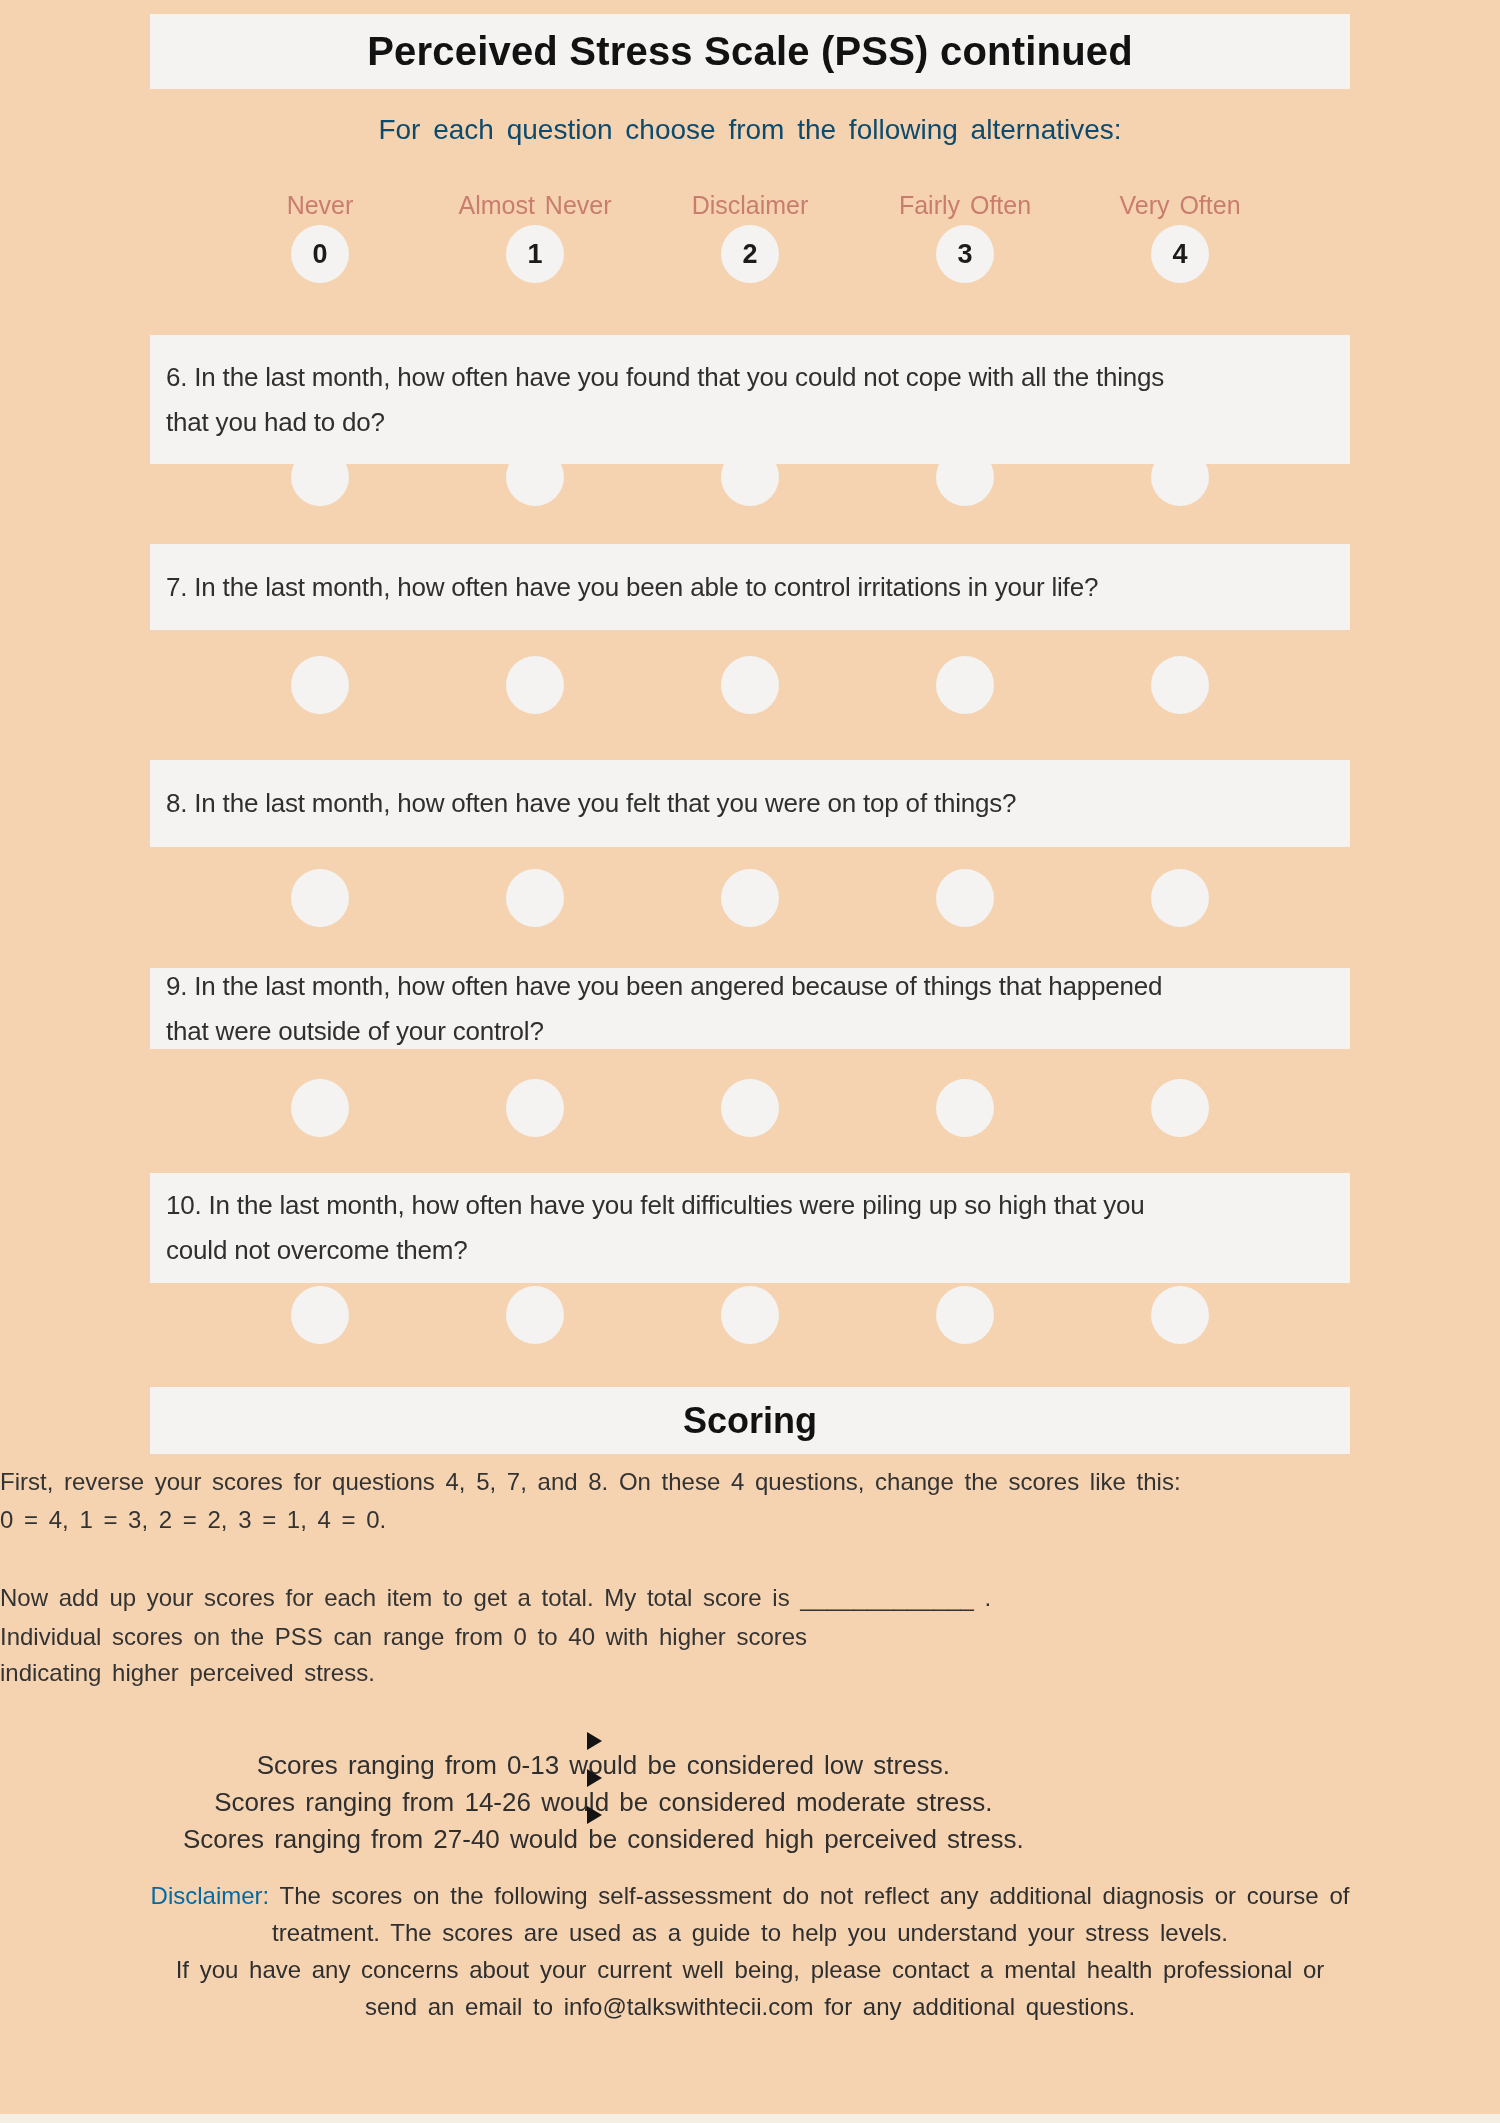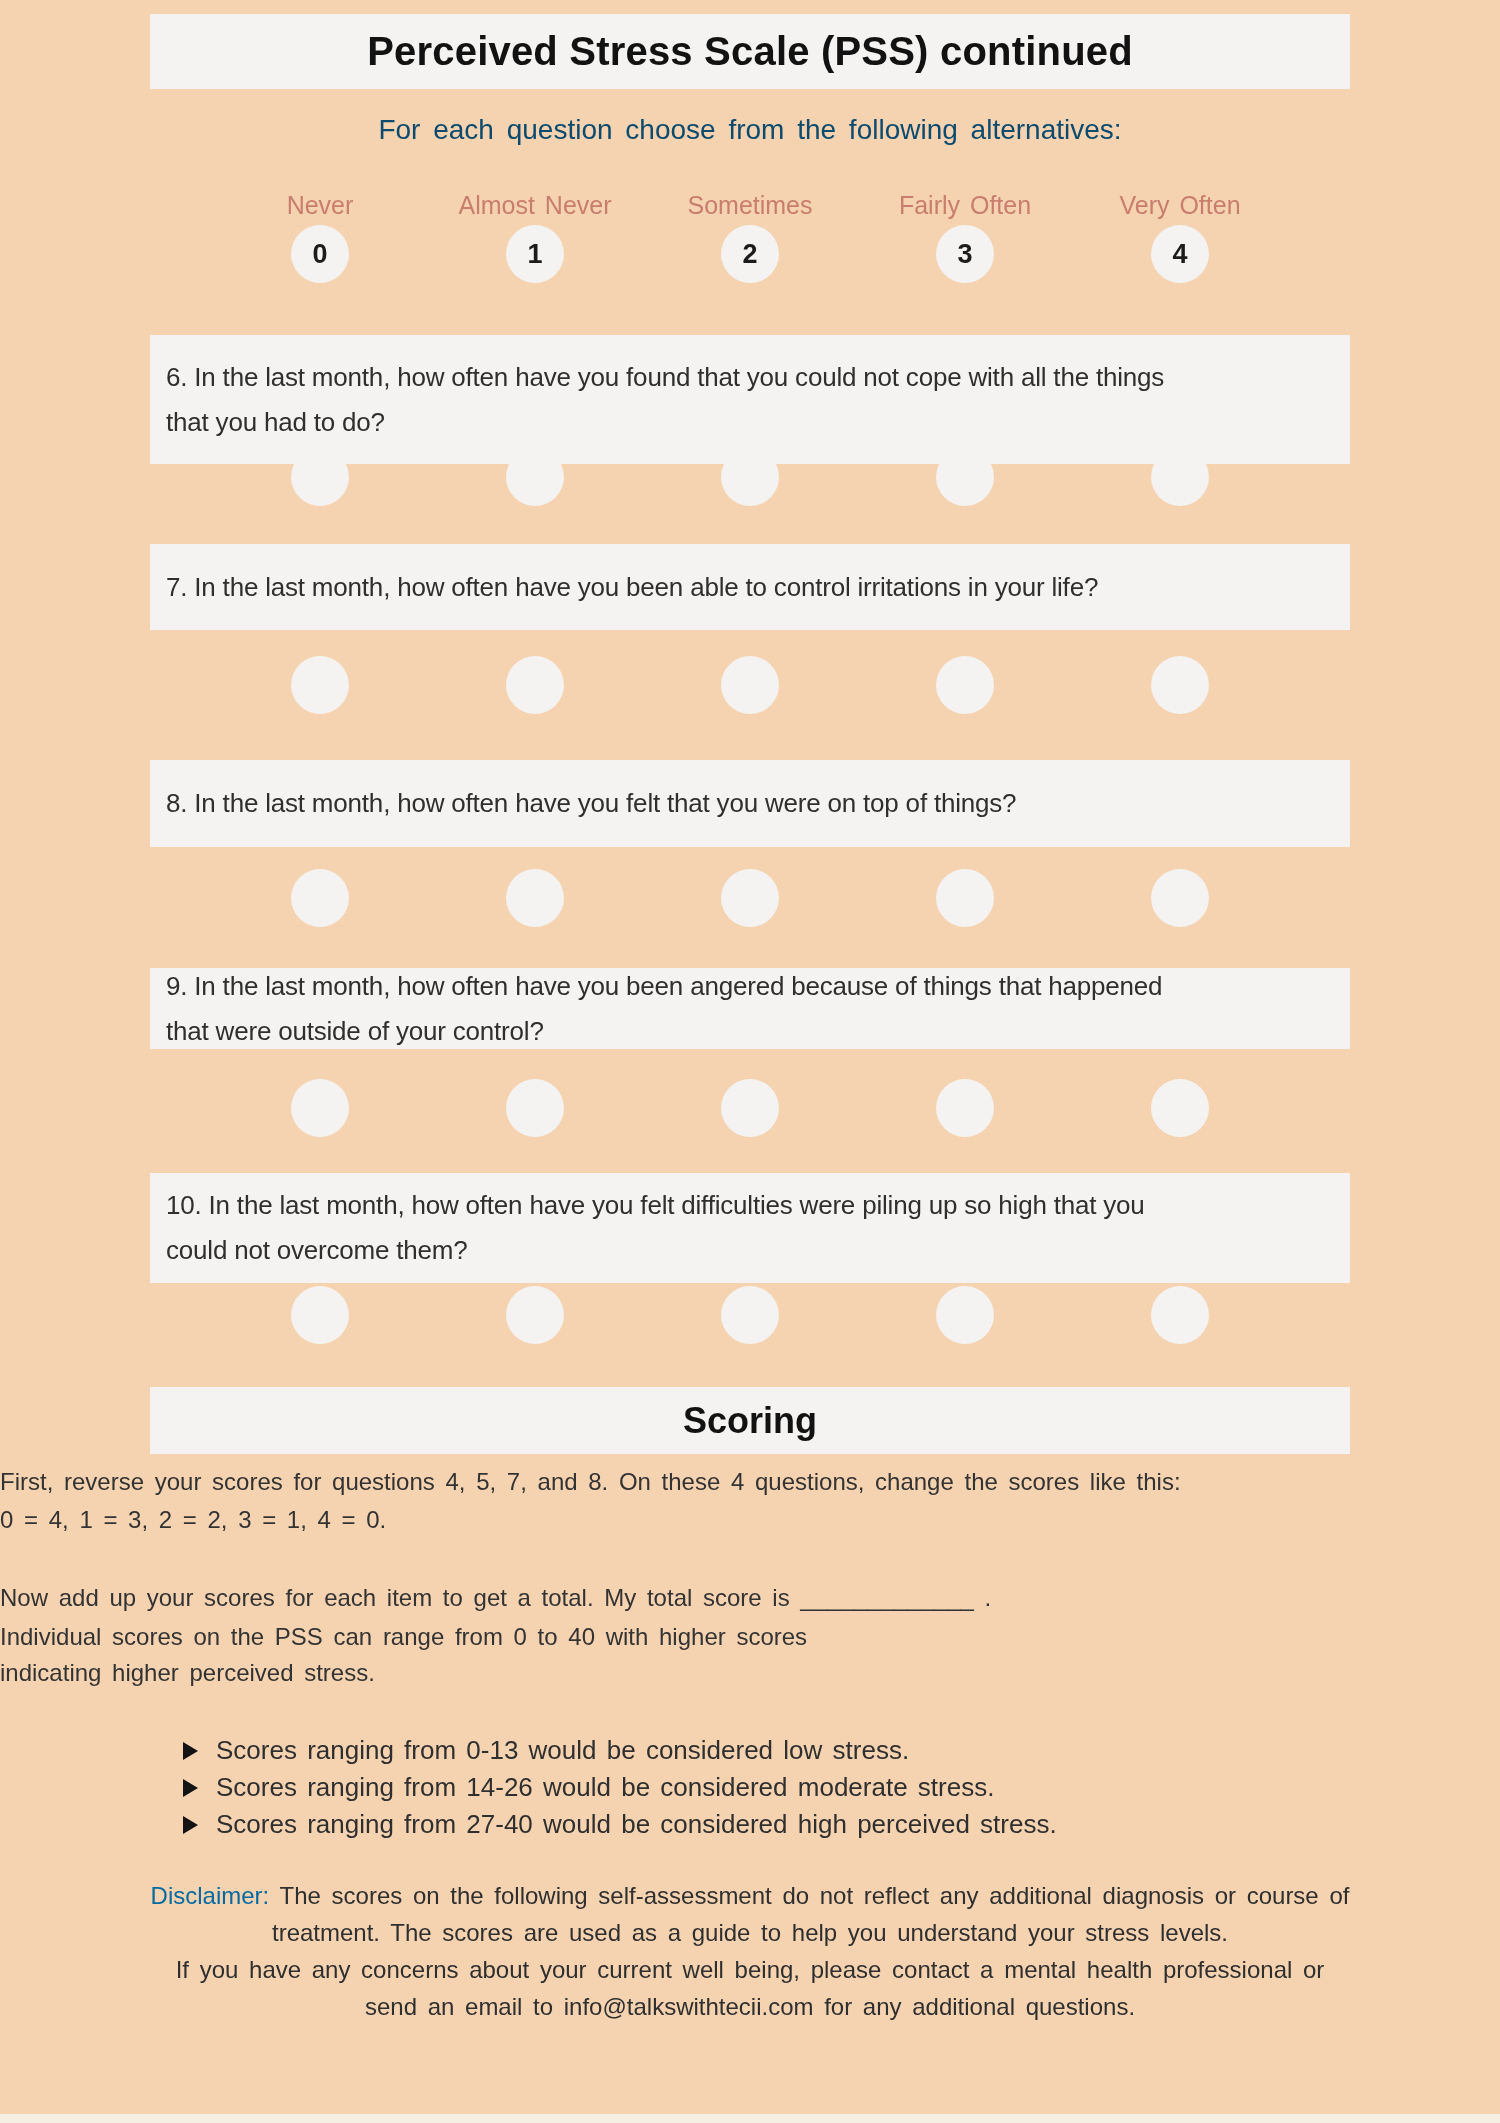--- a/index.html
+++ b/index.html
@@ -100,20 +100,21 @@
   }
   .bullets {
     position: absolute;
     left: 183px;
     top: 1732px;
   }
   .bullet-item {
     display: flex;
     align-items: center;
     height: 37px;
+    flex-direction: column;
   }
   .tri {
     width: 0;
     height: 0;
     border-left: 15px solid #141414;
     border-top: 9px solid transparent;
     border-bottom: 9px solid transparent;
     margin-right: 18px;
     flex: none;
   }
@@ -150,21 +151,21 @@
 <div class="page">
 
   <div class="panel title-bar">
     <span>Perceived Stress Scale (PSS) continued</span>
   </div>
 
   <div class="instruction">For each question choose from the following alternatives:</div>
 
   <div class="scale-label" style="left:320px">Never</div>
   <div class="scale-label" style="left:535px">Almost Never</div>
-  <div class="scale-label" style="left:750px">Sometimes</div>
+  <div class="scale-label" style="left:750px">Disclaimer</div>
   <div class="scale-label" style="left:965px">Fairly Often</div>
   <div class="scale-label" style="left:1180px">Very Often</div>
 
   <div class="circle scale-circle" style="left:291px">
       <span>0</span>
     </div>
   <div class="circle scale-circle" style="left:506px">
       <span>1</span>
     </div>
   <div class="circle scale-circle" style="left:721px">

